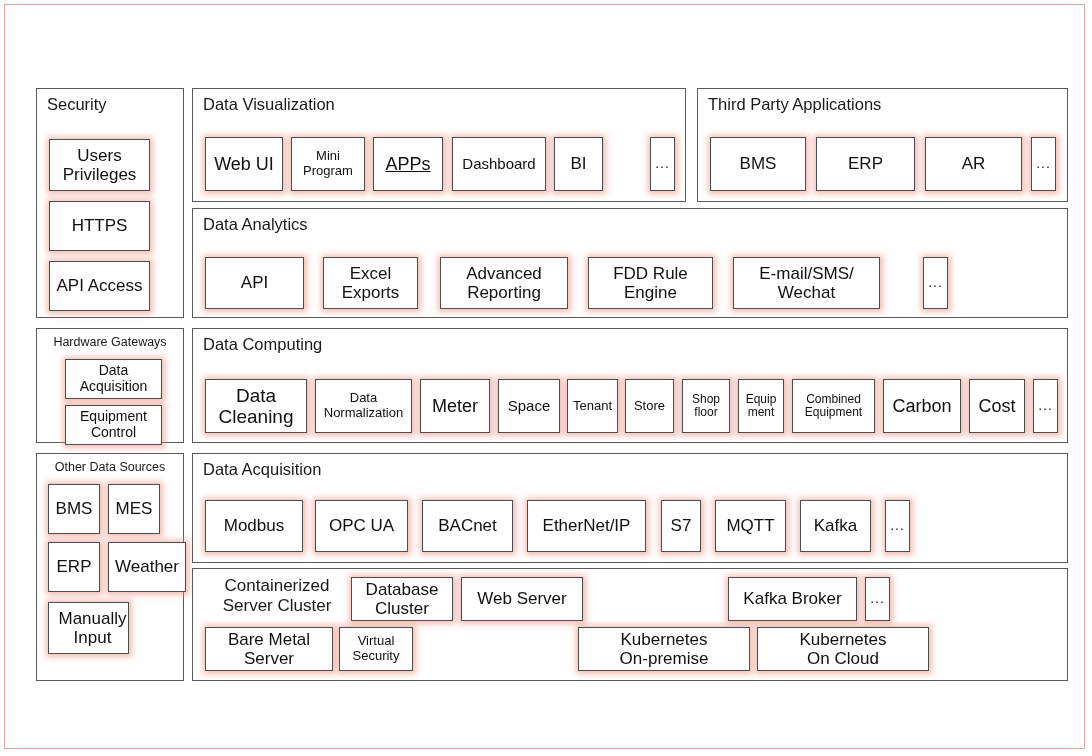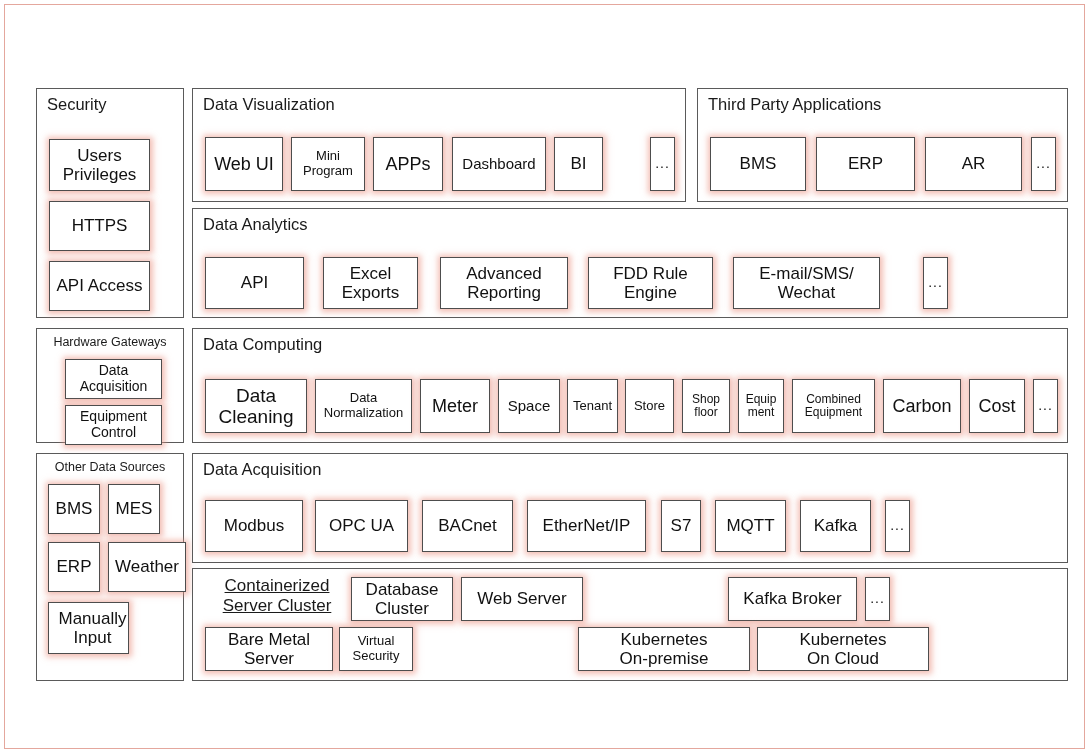--- a/index.html
+++ b/index.html
@@ -70,21 +70,20 @@
   .dots{font-size:14px;letter-spacing:1px;}
 
   
   .cluster-title{
     position:absolute;
     text-align:center;
     font-size:17px;
     line-height:1.15;
     white-space:pre-line;
     color:#1a1a1a;
-    text-decoration:underline;
   }
 </style>
 </head>
 <body>
 
 <div id="frame">
 
   <div class="panel" style="left:31px; top:83px; width:148px; height:230px;">
     <div class="panel-title">Security</div>
 
@@ -93,21 +92,21 @@
     <div class="node f17" style="left:12px; top:112px; width:101px; height:50px;">HTTPS</div>
     <div class="node f17" style="left:12px; top:172px; width:101px; height:50px;">API Access</div>
   </div>
 
   <div class="panel" style="left:187px; top:83px; width:494px; height:114px;">
     <div class="panel-title">Data Visualization</div>
 
     <div class="node f18" style="left:12px; top:48px; width:78px; height:54px;">Web UI</div>
     <div class="node f13" style="left:98px; top:48px; width:74px; height:54px;text-align:center;">Mini
 Program</div>
-    <div class="node f18" style="left:180px; top:48px; width:70px; height:54px;">APPs</div>
+    <div class="node f18" style="left:180px; top:48px; width:70px; height:54px;text-decoration:underline;">APPs</div>
     <div class="node f15" style="left:259px; top:48px; width:94px; height:54px;">Dashboard</div>
     <div class="node f17" style="left:361px; top:48px; width:49px; height:54px;">BI</div>
     <div class="node dots" style="left:457px; top:48px; width:25px; height:54px;">...</div>
   </div>
 
   <div class="panel" style="left:692px; top:83px; width:371px; height:114px;">
     <div class="panel-title">Third Party Applications</div>
 
     <div class="node f17" style="left:12px; top:48px; width:96px; height:54px;">BMS</div>
     <div class="node f17" style="left:118px; top:48px; width:99px; height:54px;">ERP</div>

